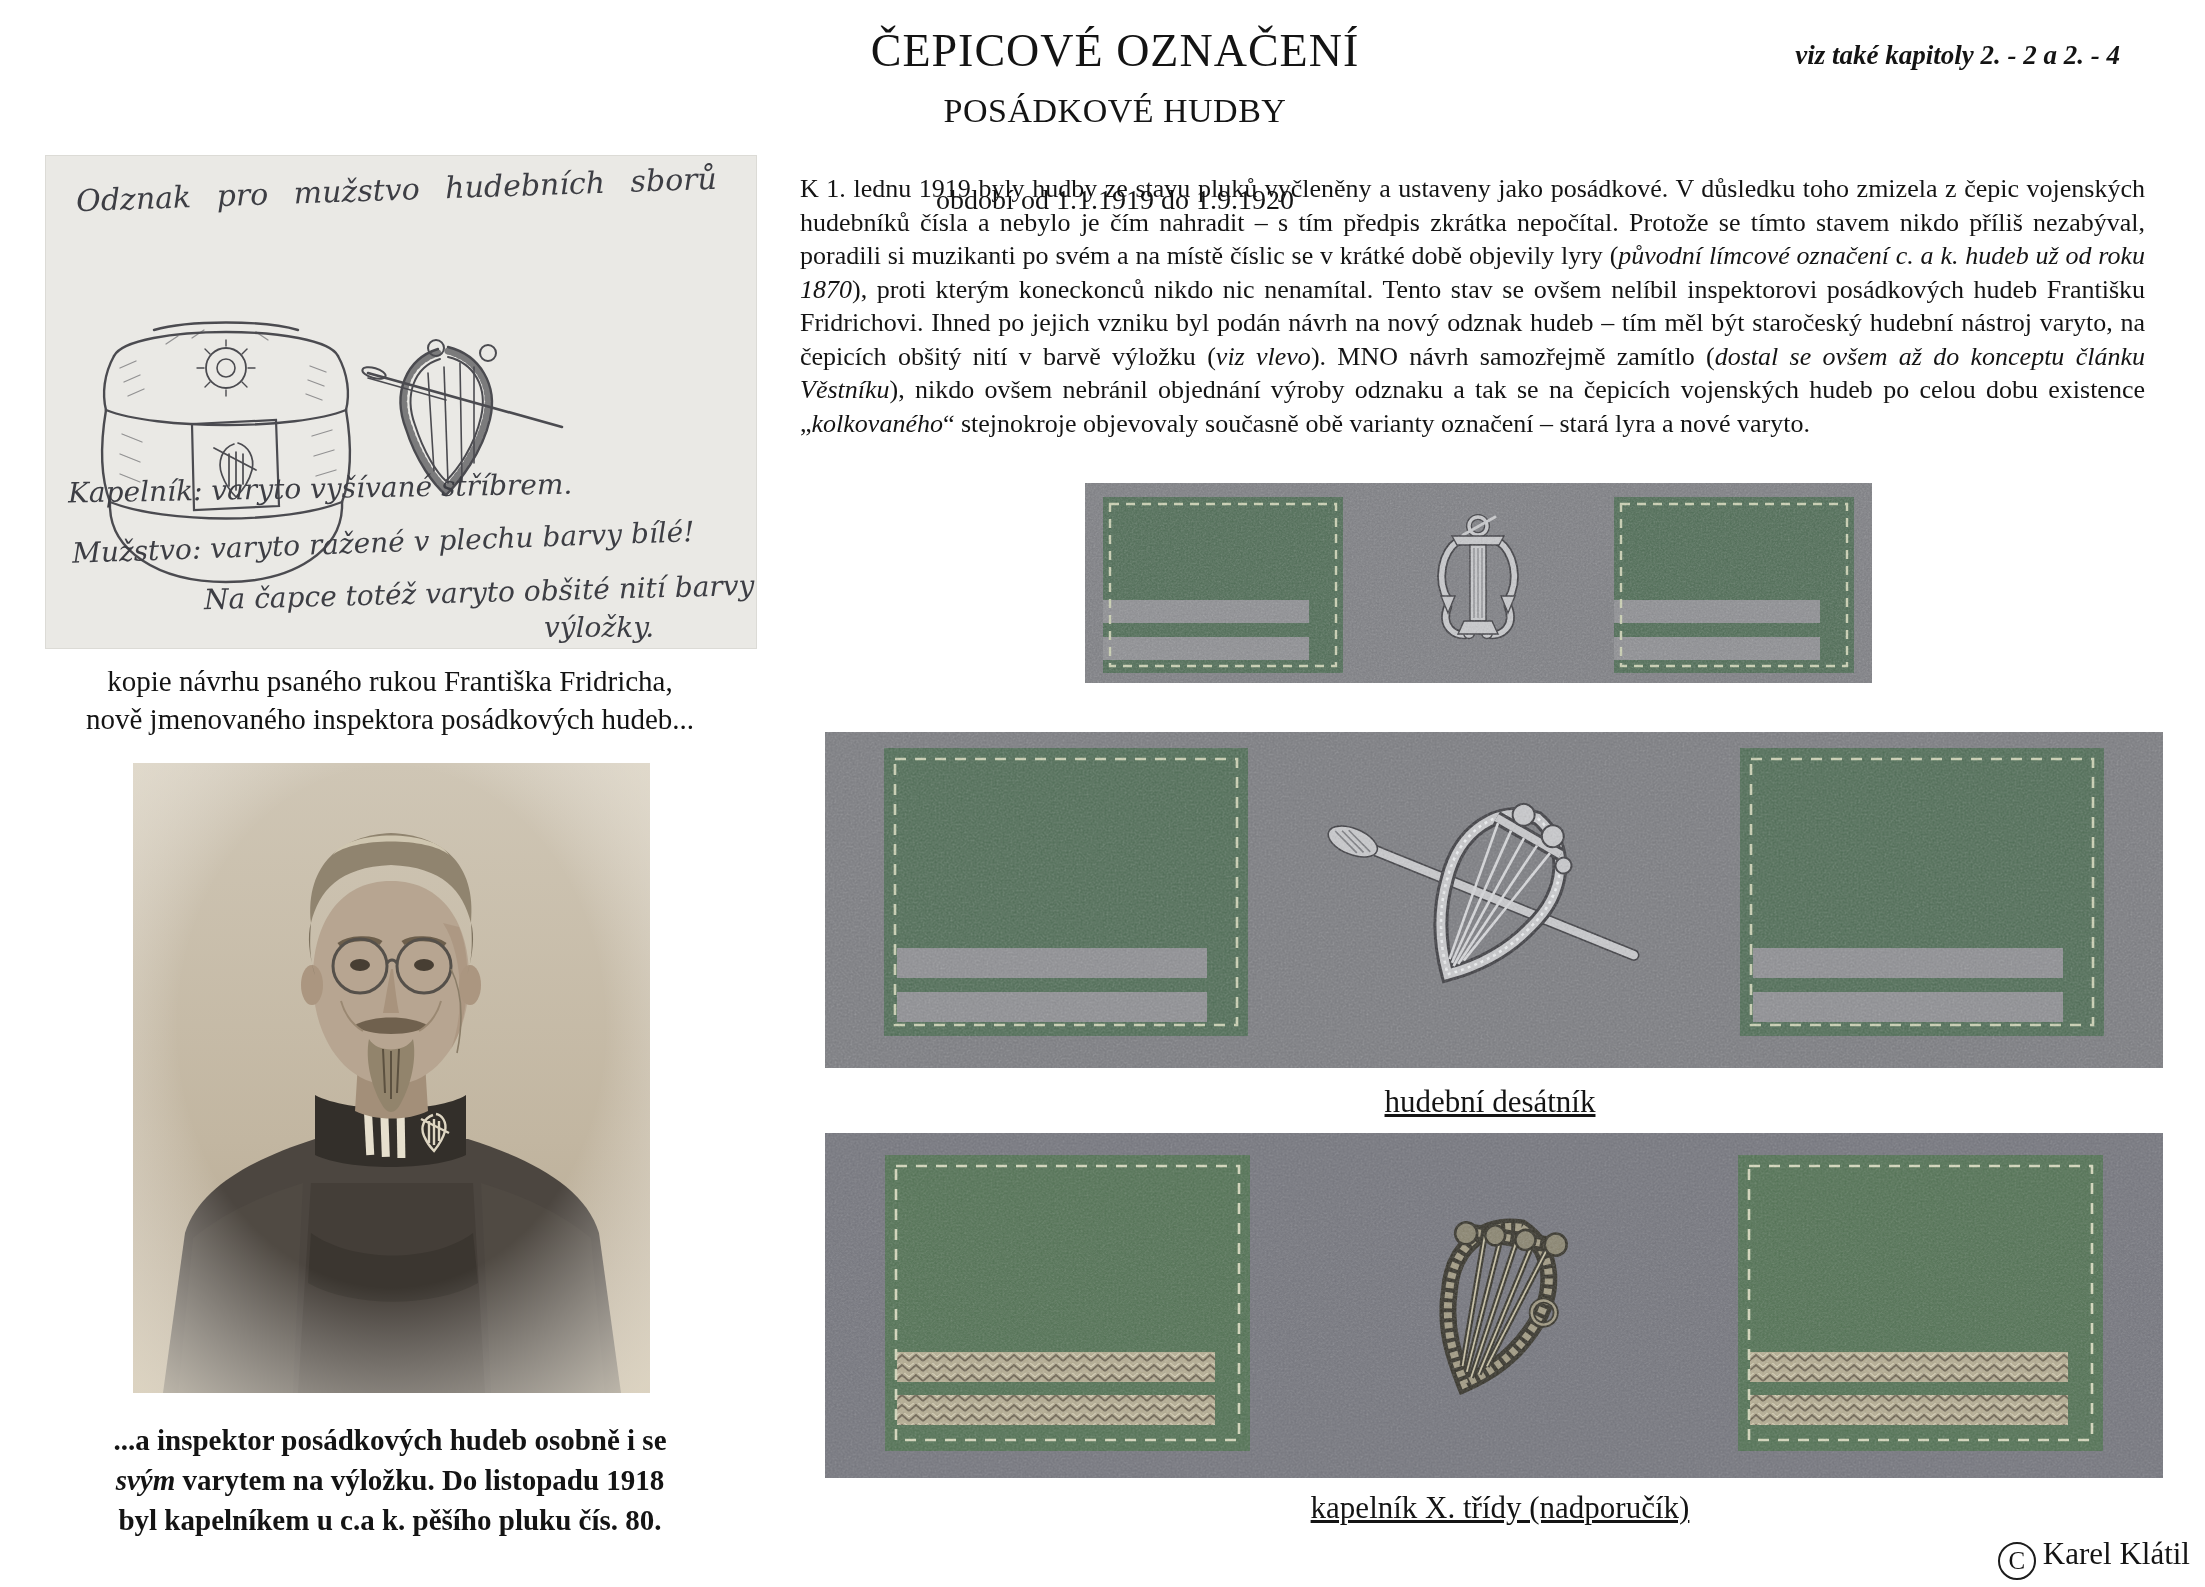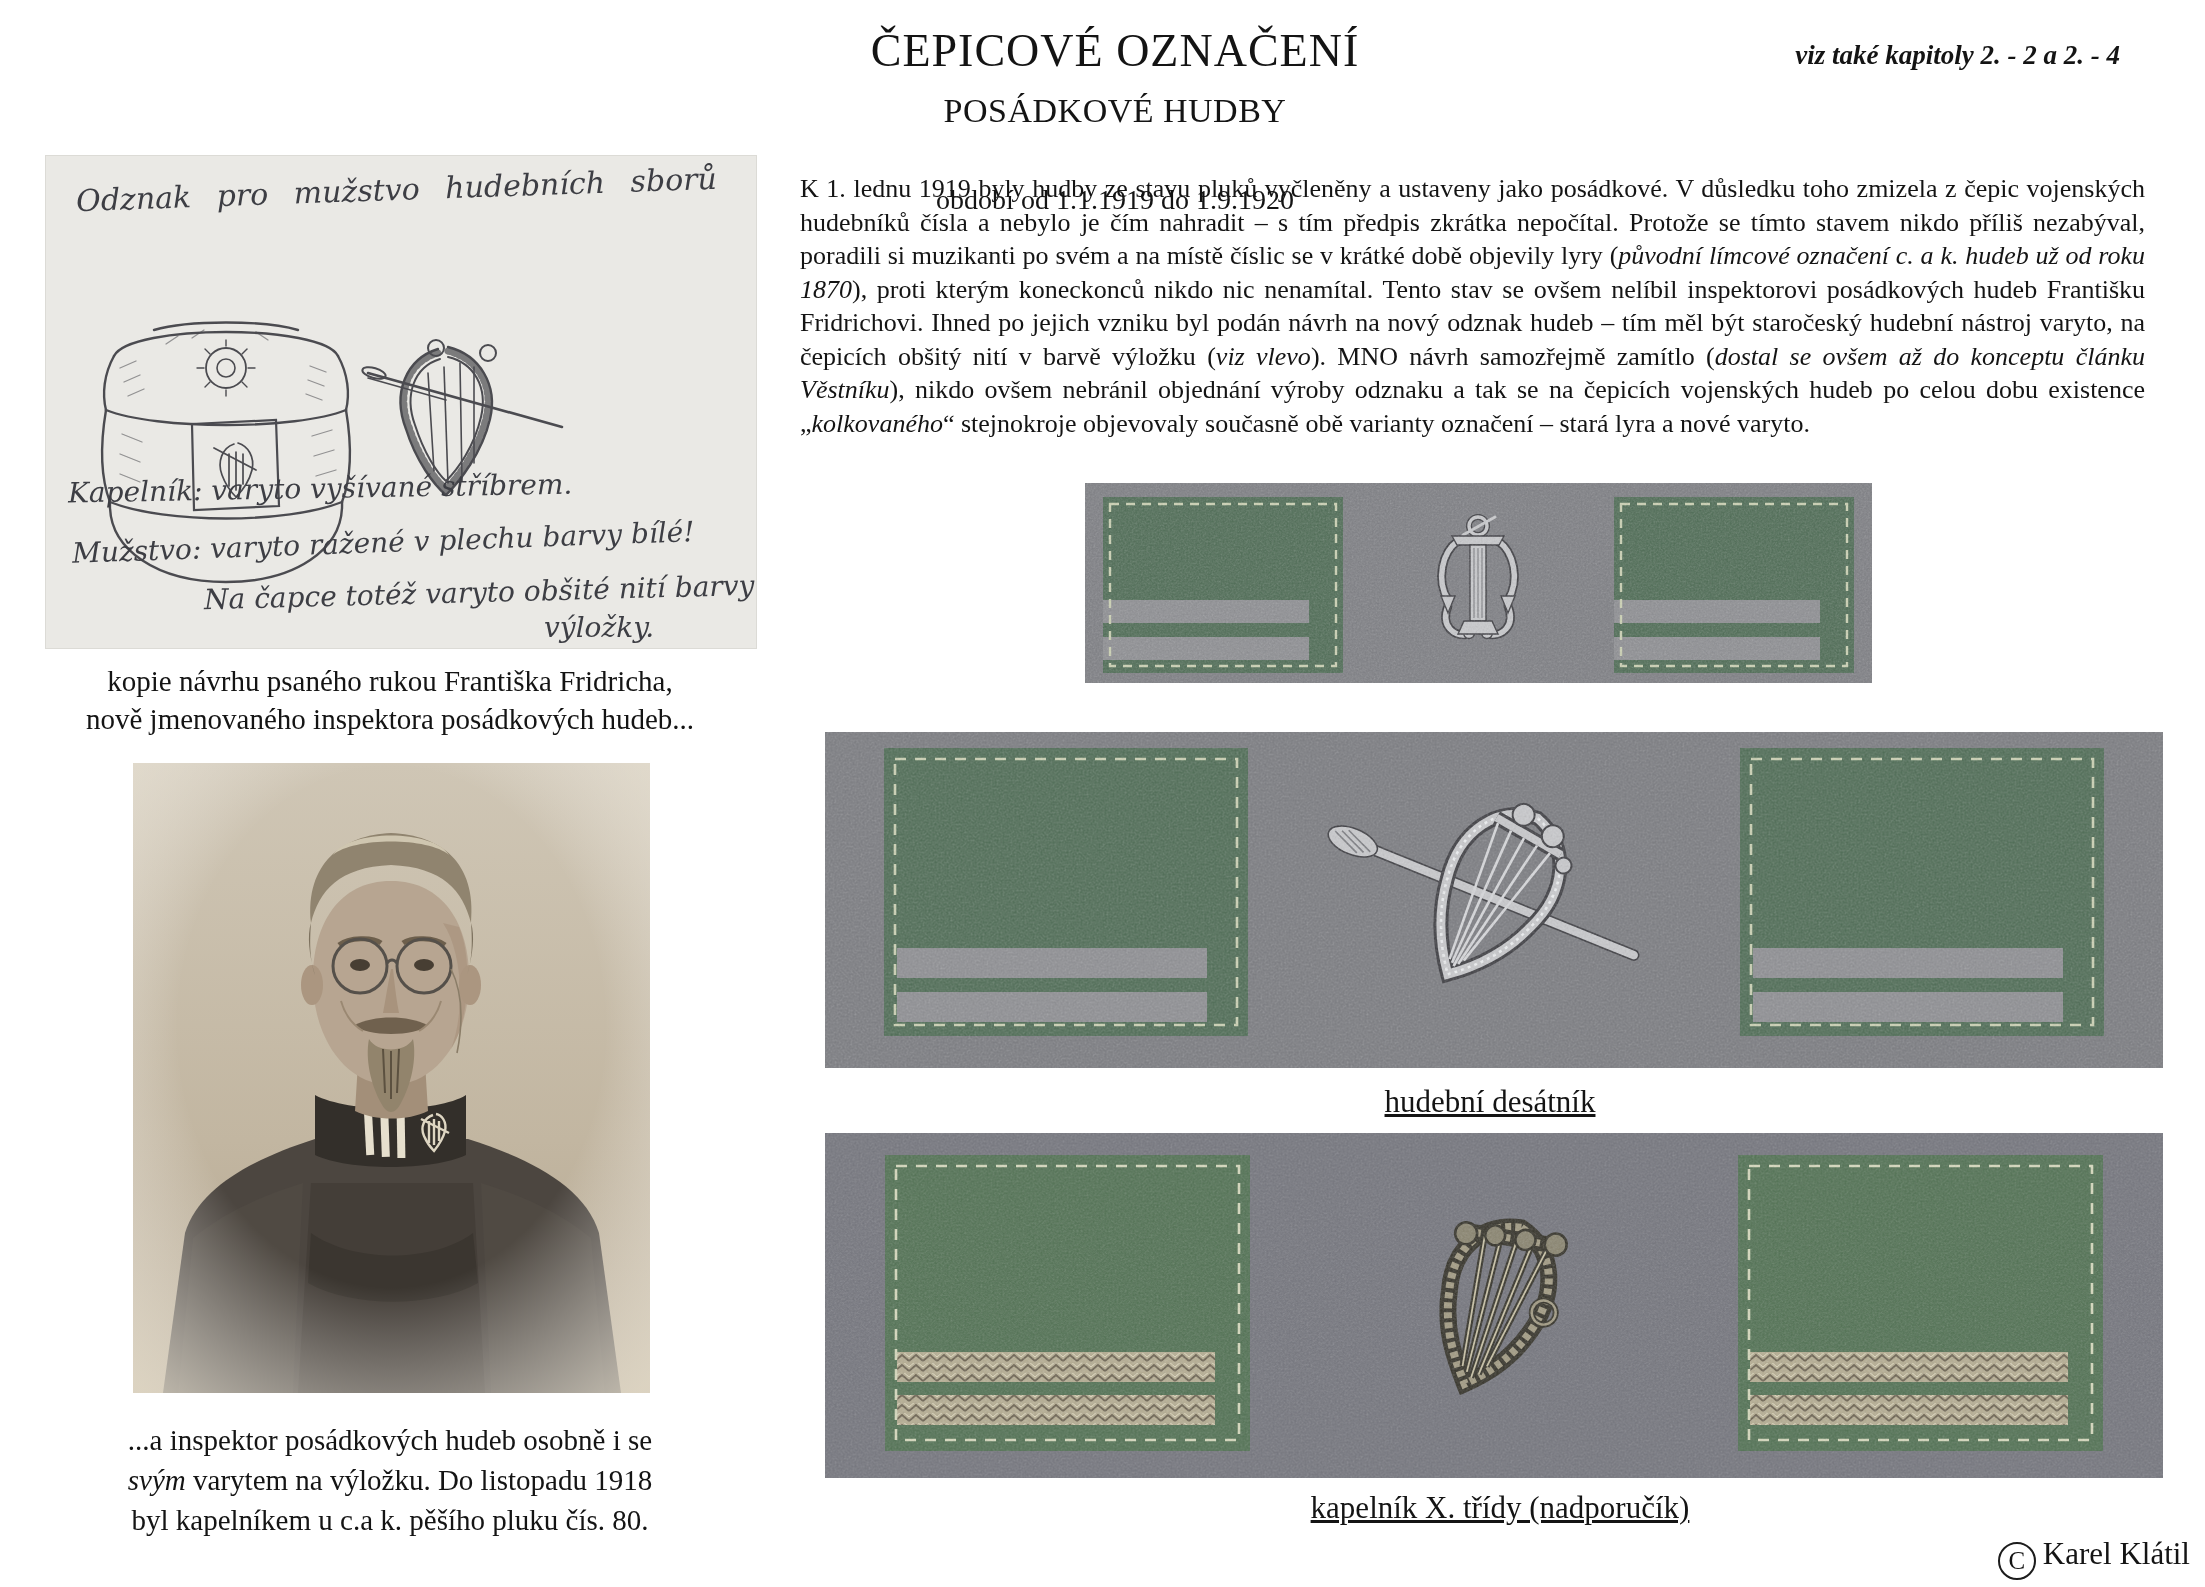--- a/index.html
+++ b/index.html
@@ -182,21 +182,21 @@
       <path d="M258,206 C254,226 252,240 250,250 L266,250 C264,240 262,226 260,206 Z" fill="#a8937d"></path>
       <path d="M222,262 C240,252 276,252 294,262 C284,274 232,274 222,262 Z" fill="#70614e"></path>
       <path d="M236,276 C244,290 272,290 280,276 C284,296 278,322 268,340 C262,352 254,352 248,340 C238,322 232,296 236,276 Z" fill="#92846c"></path>
       <path d="M250,286 L252,330 M258,288 L258,336 M266,286 L264,330" stroke="#5c5140" stroke-width="2" fill="none"></path>
       <path d="M208,238 C212,252 220,262 230,268" stroke="#9a8872" stroke-width="2" fill="none"></path>
       <path d="M308,238 C304,252 296,262 286,268" stroke="#9a8872" stroke-width="2" fill="none"></path>
       <rect width="517" height="630" fill="url(#vig)"></rect>
     </svg>
   </figure>
 
-  <div class="abs caption" style="left:90px;top:1420px;width:600px;line-height:40px;">
+  <div class="abs caption" style="left:90px;top:1420px;width:600px;line-height:40px;font-weight:bold;">
     <div><span>...a inspektor posádkových hudeb osobně i se</span></div>
     <div><span class="it">svým</span><span> varytem na výložku. Do listopadu 1918</span></div>
     <div><span>byl kapelníkem u c.a k. pěšího pluku čís. 80.</span></div>
   </div>
 
   <figure class="abs" style="left:1085px;top:483px;width:787px;height:200px;">
     <svg width="787" height="200" viewBox="0 0 787 200">
       <defs>
         <filter id="n1" x="0" y="0" width="100%" height="100%">
           <feTurbulence type="fractalNoise" baseFrequency="0.55" numOctaves="2" stitchTiles="stitch"></feTurbulence>

